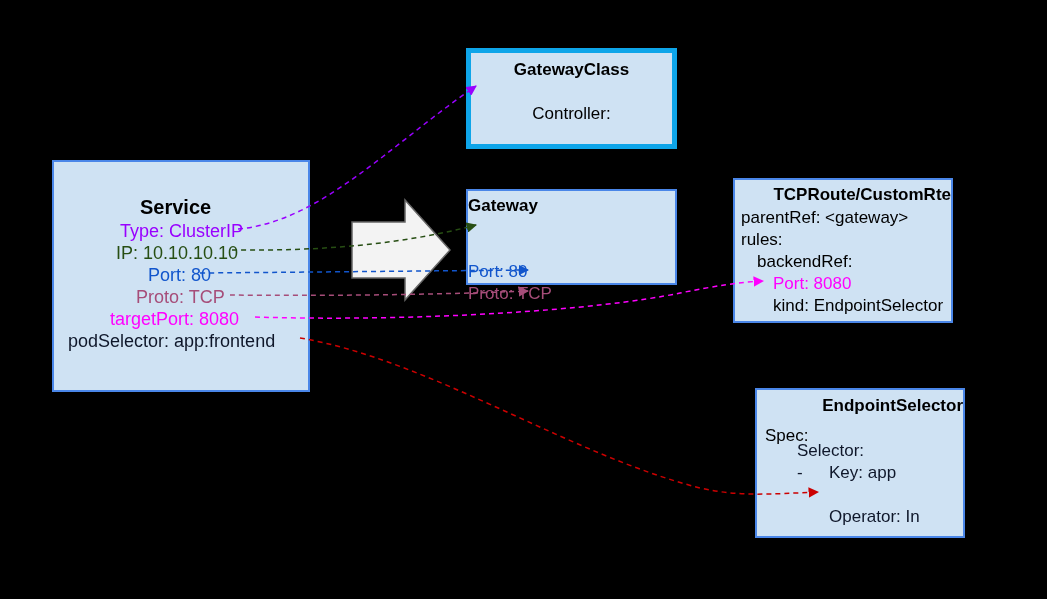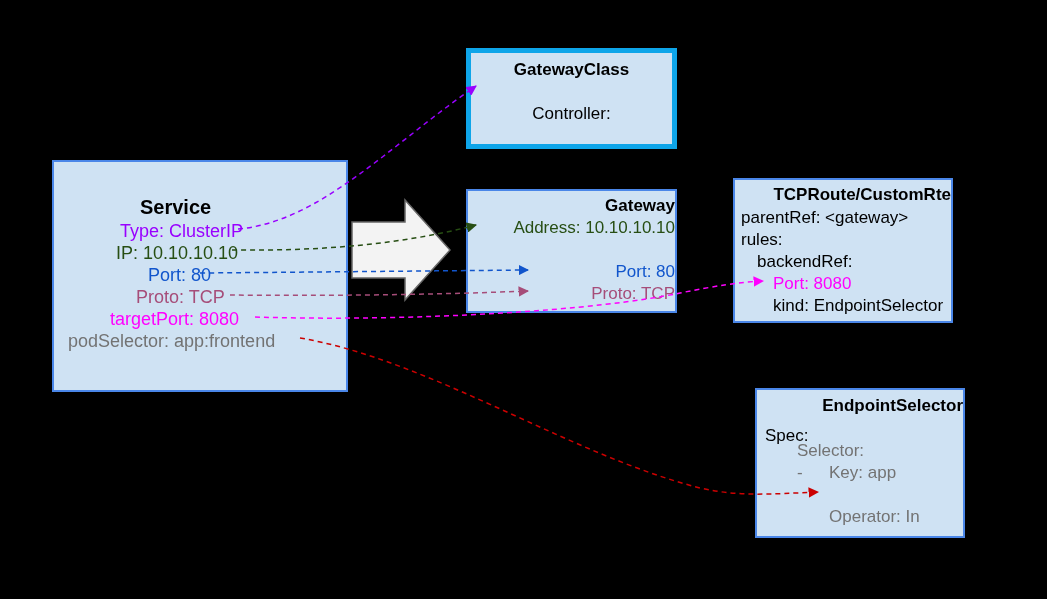--- a/index.html
+++ b/index.html
@@ -23,50 +23,49 @@
     position: absolute;
     line-height: 1.3;
     white-space: nowrap;
   }
   .title { font-weight: bold; color: #000; }
   .purple { color: #9900ff; }
   .darkgreen { color: #274e13; }
   .blue { color: #1155cc; }
   .brown { color: #a64d79; }
   .magenta { color: #ff00ff; }
-  .red { color: #737373; }
+  .red { color: #0f172a; }
   .black { color: #000; }
   svg.connectors {
     position: absolute;
     left: 0; top: 0;
     width: 1047px; height: 599px;
     pointer-events: none;
   }
 </style>
 </head>
 <body>
 
-<div class="box" style="left:52px; top:160px; width:296px; height:232px; font-size:18px;">
+<div class="box" style="left:52px; top:160px; width:258px; height:232px; font-size:18px;">
   <div class="line title" style="left:86px; top:32px; font-size:20px;">Service</div>
   <div class="line purple" style="left:66px; top:58px;">Type: ClusterIP</div>
   <div class="line darkgreen" style="left:62px; top:80px;">IP: 10.10.10.10</div>
   <div class="line blue" style="left:94px; top:102px;">Port: 80</div>
   <div class="line brown" style="left:82px; top:124px;">Proto: TCP</div>
   <div class="line magenta" style="left:56px; top:146px;">targetPort: 8080</div>
   <div class="line red" style="left:14px; top:168px;">podSelector: app:frontend</div>
 </div>
 
 <div class="box orange-border" style="left:466px; top:48px; width:211px; height:101px; font-size:17px; text-align:center;">
   <div class="line title" style="left:0; right:0; top:6px;">GatewayClass</div>
   <div class="line black" style="left:0; right:0; top:50px;">Controller:</div>
 </div>
 
-<div class="box" style="left:466px; top:189px; width:211px; height:124px; font-size:17px; text-align:right;">
+<div class="box" style="left:466px; top:189px; width:211px; height:96px; font-size:17px; text-align:left;">
   <div class="line title" style="left:0; right:0; top:4px;">Gateway</div>
-  <div class="line darkgreen" style="left:0; right:0; top:26px;">Address: 10.10.10.10</div>
   <div class="line blue" style="left:0; right:0; top:70px;">Port: 80</div>
   <div class="line brown" style="left:0; right:0; top:92px;">Proto: TCP</div>
 </div>
 
 <div class="box" style="left:733px; top:178px; width:220px; height:145px; font-size:17px;">
   <div class="line title" style="left:4px; right:0; top:4px; text-align:right;">TCPRoute/CustomRte</div>
   <div class="line black" style="left:6px; top:27px;">parentRef: &lt;gateway&gt;</div>
   <div class="line black" style="left:6px; top:49px;">rules:</div>
   <div class="line black" style="left:22px; top:71px;">backendRef:</div>
   <div class="line magenta" style="left:38px; top:93px;">Port: 8080</div>

